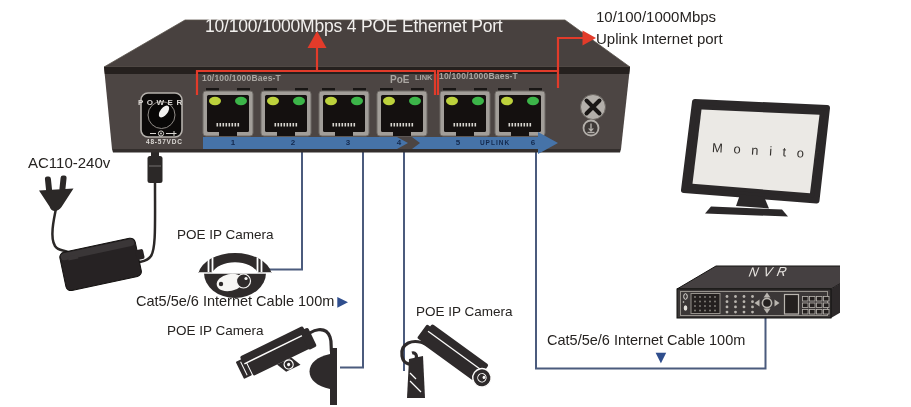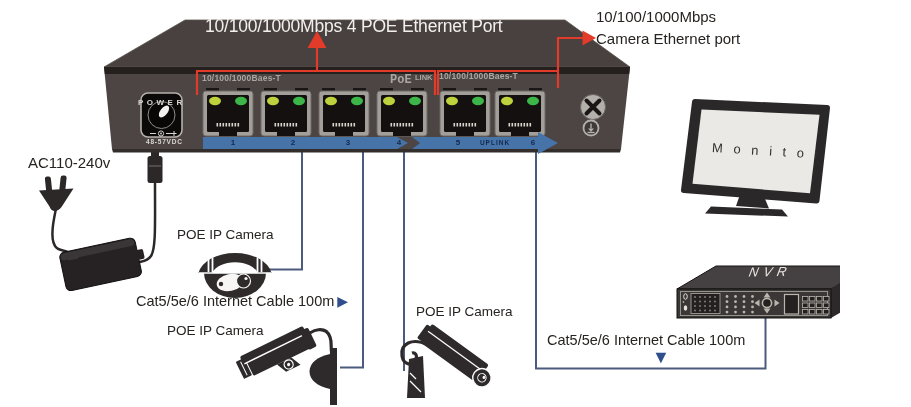--- a/index.html
+++ b/index.html
@@ -7,21 +7,21 @@
   .canvas{position:relative;width:840px;height:407px;background:#fff;overflow:hidden;}
   .canvas svg{position:absolute;left:0;top:0;}
   .lbl{position:absolute;color:#262321;white-space:nowrap;line-height:1.15;}
   .lbl-top{left:205px;top:16px;width:292px;text-align:center;font-size:17.5px;letter-spacing:-0.2px;color:#f2f0ee;}
   .lbl-uplink1{left:596px;top:8px;font-size:15px;}
   .lbl-uplink2{left:596px;top:30px;font-size:15px;}
   .lbl-power{left:138px;top:78px;font-size:8px;font-weight:bold;letter-spacing:3.5px;color:#d8d5d1;margin-top:20px;}
   .lbl-voltage{left:146px;top:138px;font-size:6.5px;font-weight:bold;letter-spacing:0.8px;color:#dcd9d5;}
   .lbl-group1{left:202px;top:74px;font-size:8.5px;font-weight:bold;letter-spacing:0.2px;color:#aaa6a1;}
   .lbl-group2{left:439px;top:72px;font-size:8.5px;font-weight:bold;letter-spacing:0.2px;color:#aaa6a1;}
-  .lbl-poe{left:390px;top:74px;font-size:12px;font-weight:bold;color:#aaa6a1;font-family:Liberation Mono, monospace;}
+  .lbl-poe{left:390px;top:74px;font-size:10px;font-weight:bold;color:#aaa6a1;}
   .lbl-link{left:415px;top:74px;font-size:7.5px;font-weight:bold;color:#aaa6a1;}
   .portnum{position:absolute;top:138px;width:14px;text-align:center;font-size:8px;font-weight:bold;color:#13294e;}
   .lbl-uplinkword{left:470px;top:138.5px;width:50px;text-align:center;font-size:6.5px;font-weight:bold;letter-spacing:1px;color:#13294e;position:absolute;}
   .lbl-ac{left:28px;top:154px;font-size:15px;text-align:right;}
   .lbl-cam1{left:177px;top:227px;font-size:13.5px;}
   .lbl-cam2{left:167px;top:323px;font-size:13.5px;}
   .lbl-cam3{left:416px;top:304px;font-size:13.5px;}
   .lbl-cable1{left:136px;top:293px;font-size:14.5px;}
   .lbl-cable2{left:547px;top:332px;font-size:14.5px;}
   .arrow-inline{color:#2f4e8d;font-size:14px;margin-left:3px;}
@@ -265,21 +265,21 @@
       <rect x="802.5" y="309.5" width="5.5" height="4.5"></rect>
           <rect x="809.5" y="309.5" width="5.5" height="4.5"></rect>
           <rect x="816.5" y="309.5" width="5.5" height="4.5"></rect>
           <rect x="823.5" y="309.5" width="5.5" height="4.5"></rect>
     </g>
   </g>
 </svg>
 
 <div class="lbl lbl-top">10/100/1000Mbps 4 POE Ethernet Port</div>
 <div class="lbl lbl-uplink1">10/100/1000Mbps</div>
-<div class="lbl lbl-uplink2">Camera Ethernet port</div>
+<div class="lbl lbl-uplink2">Uplink Internet port</div>
 <div class="lbl lbl-power">POWER</div>
 <div class="lbl lbl-voltage">48-57VDC</div>
 <div class="lbl lbl-group1">10/100/1000Baes-T</div>
 <div class="lbl lbl-group2">10/100/1000Baes-T</div>
 <div class="lbl lbl-poe">PoE</div>
 <div class="lbl lbl-link">LINK</div>
 
 <div class="portnum" style="left:226px;">1</div>
 <div class="portnum" style="left:286px;">2</div>
 <div class="portnum" style="left:341px;">3</div>

